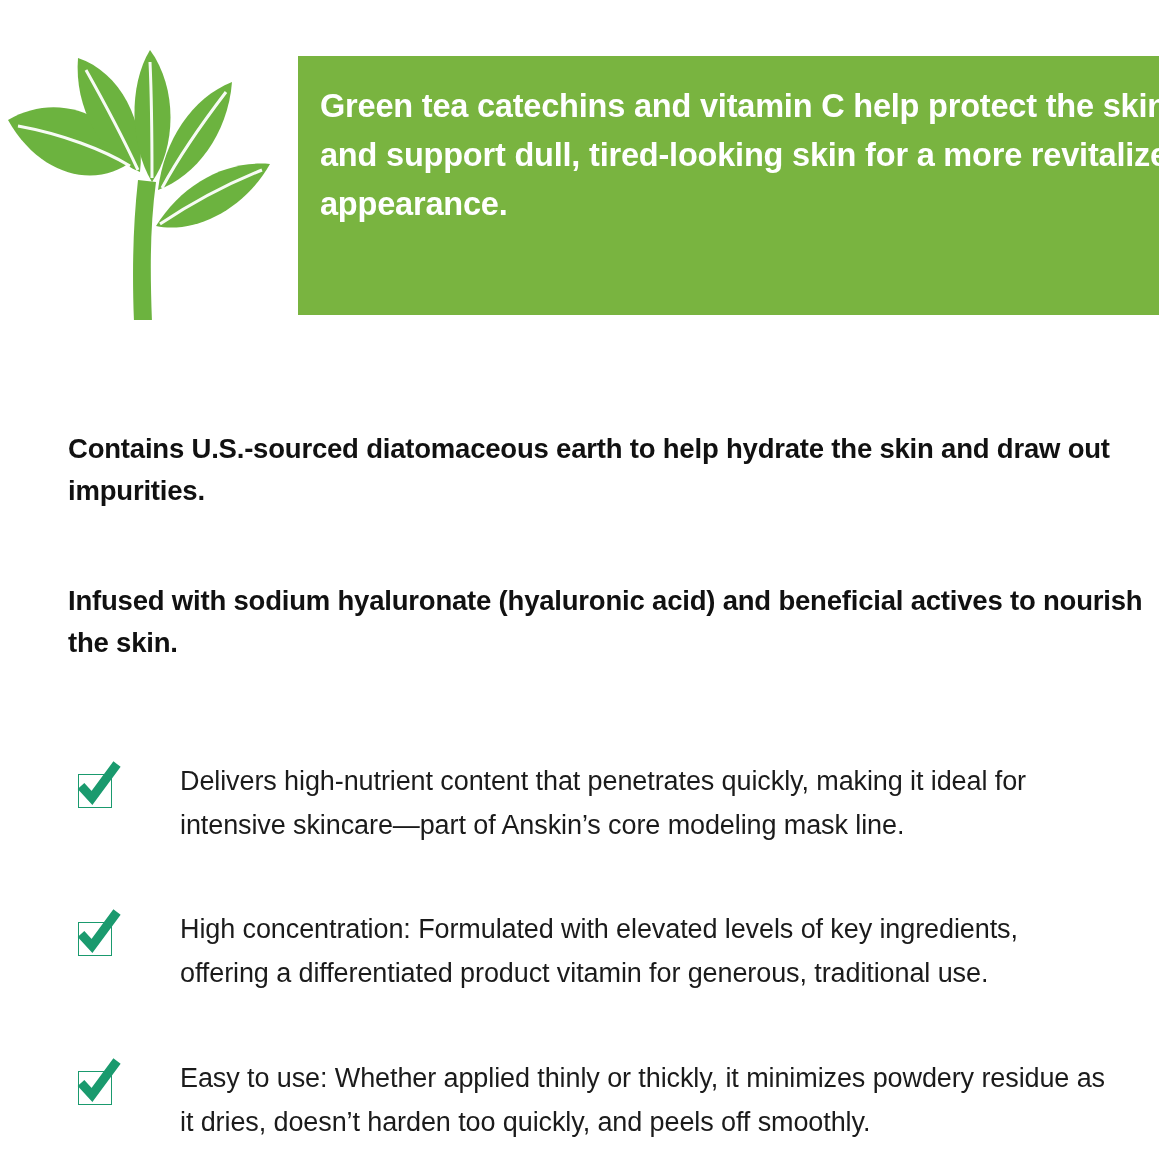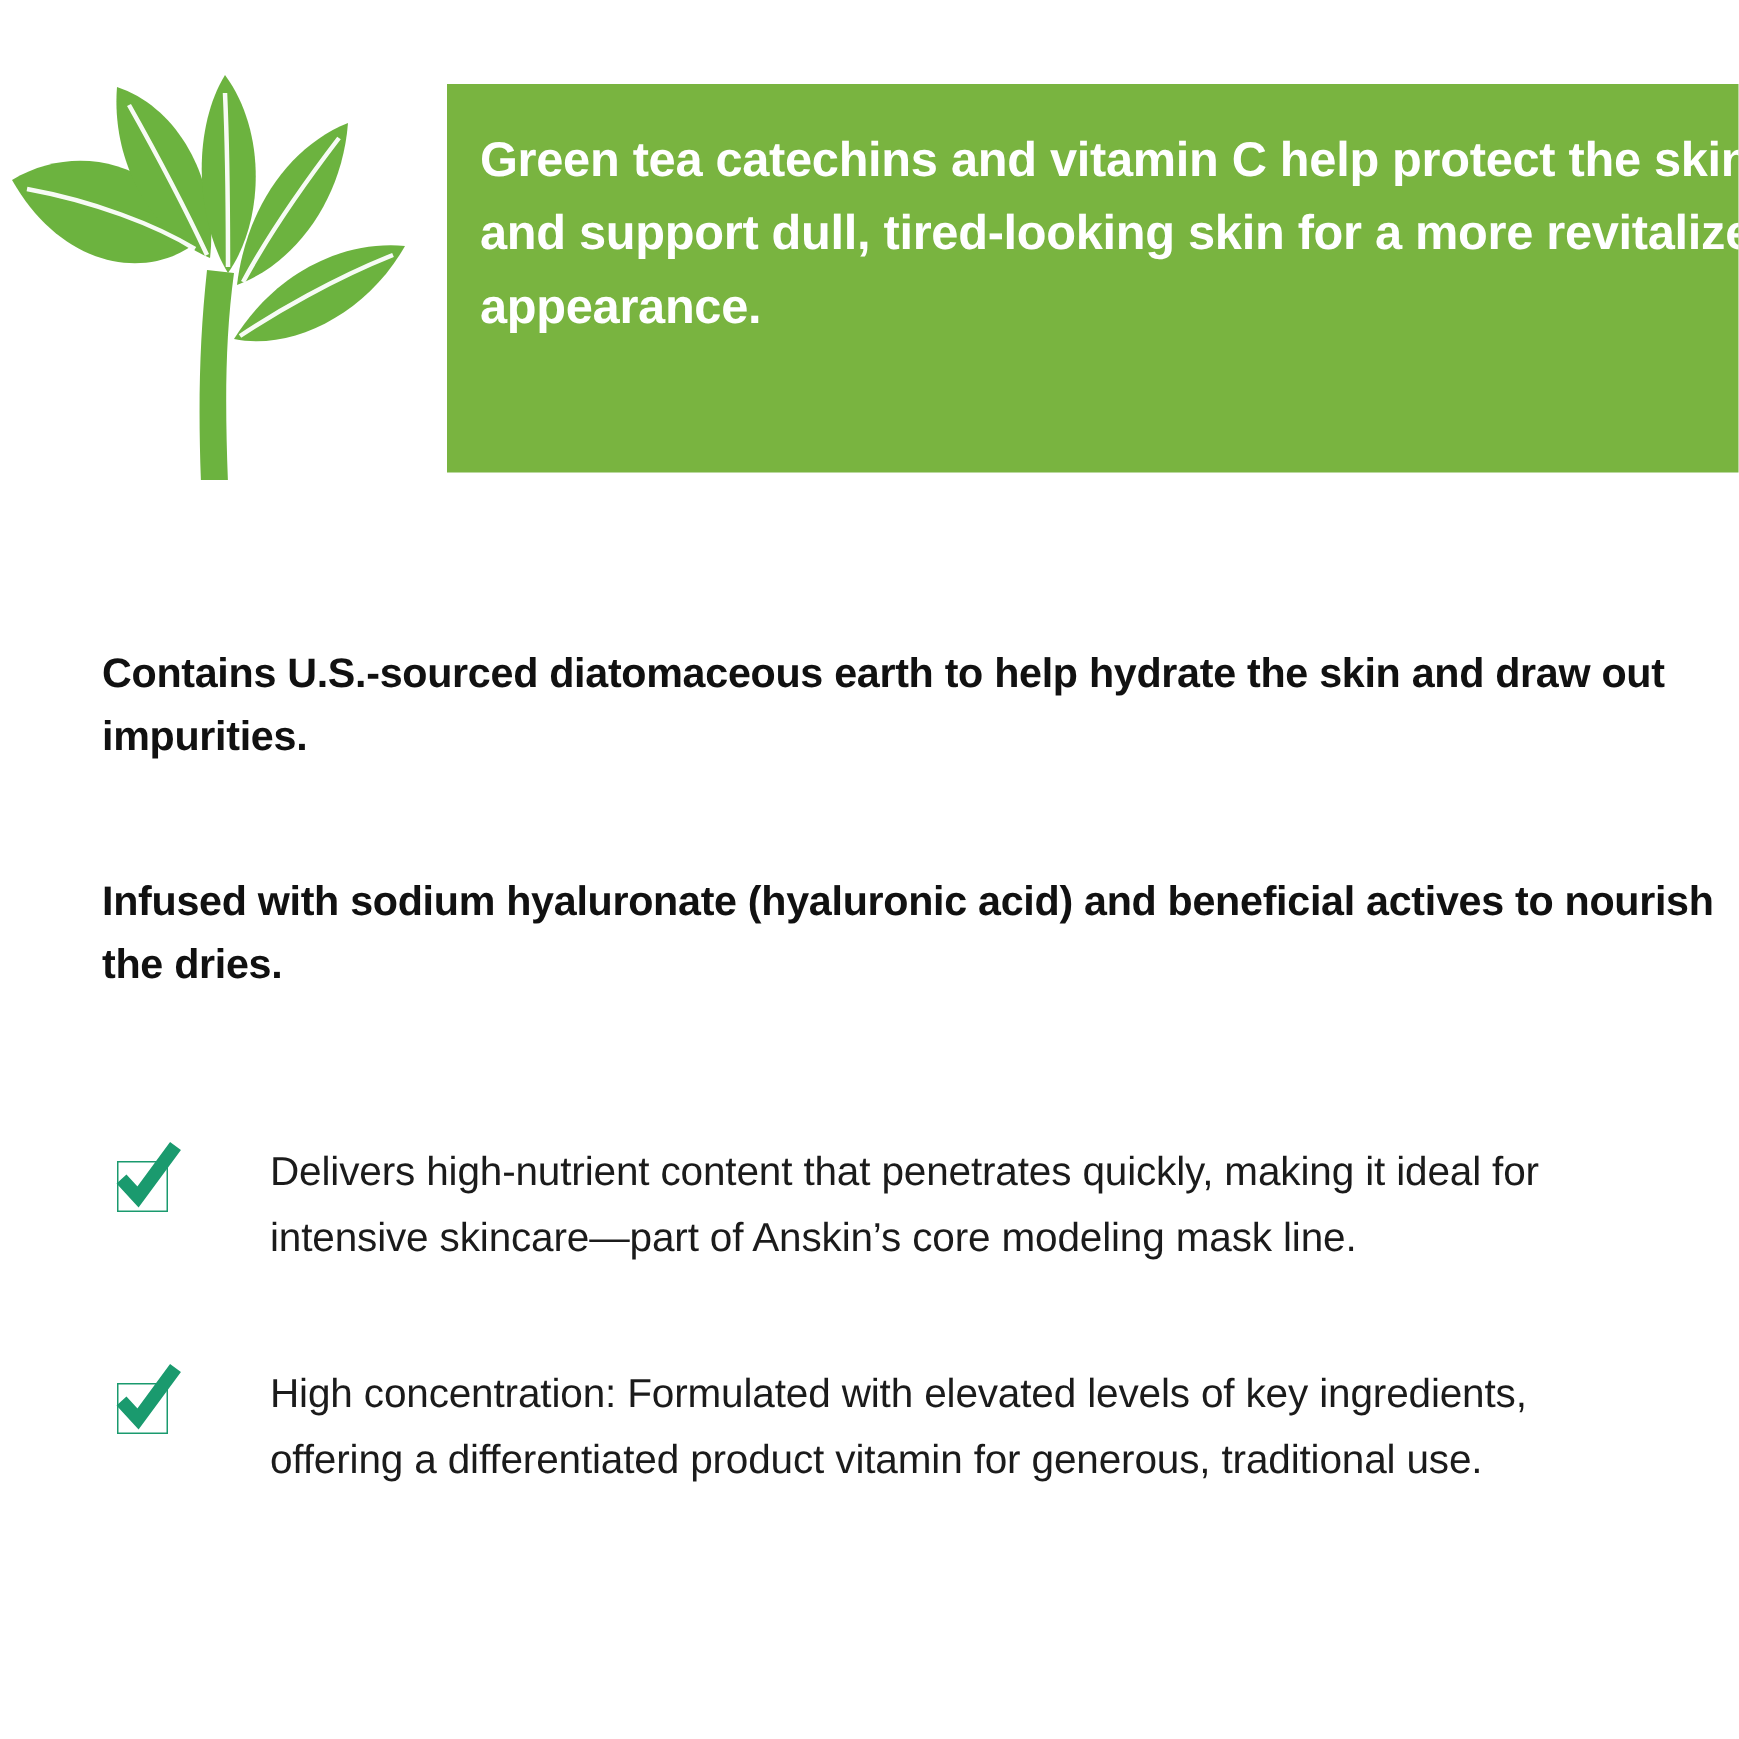--- a/index.html
+++ b/index.html
@@ -140,21 +140,21 @@
         </g>
       </svg>
     </div>
 
     <div class="hero-banner">
       <div class="hero-text">Green tea catechins and vitamin C help protect the skin and support dull, tired-looking skin for a more revitalized appearance.</div>
     </div>
   </div>
 
   <div class="para para-1">Contains U.S.-sourced diatomaceous earth to help hydrate the skin and draw out impurities.</div>
-  <div class="para para-2">Infused with sodium hyaluronate (hyaluronic acid) and beneficial actives to nourish the dries.</div>
+  <div class="para para-2">Infused with sodium hyaluronate (hyaluronic acid) and beneficial actives to nourish the skin.</div>
 
   <div class="checklist">
 
     <div class="check-row">
       <span class="check-box">
         <svg viewBox="0 0 46 46" aria-hidden="true">
           <path d="M6 24 L 17 36 L 42 2" fill="none" stroke="#1a9a6e" stroke-width="9" stroke-linecap="butt" stroke-linejoin="miter"></path>
         </svg>
       </span>
       <span class="check-text">Delivers high-nutrient content that penetrates quickly, making it ideal for intensive skincare—part of Anskin’s core modeling mask line.</span>
@@ -162,15 +162,23 @@
 
     <div class="check-row">
       <span class="check-box">
         <svg viewBox="0 0 46 46" aria-hidden="true">
           <path d="M6 24 L 17 36 L 42 2" fill="none" stroke="#1a9a6e" stroke-width="9" stroke-linecap="butt" stroke-linejoin="miter"></path>
         </svg>
       </span>
       <span class="check-text">High concentration: Formulated with elevated levels of key ingredients, offering a differentiated product vitamin for generous, traditional use.</span>
     </div>
 
+    <div class="check-row">
+      <span class="check-box">
+        <svg viewBox="0 0 46 46" aria-hidden="true">
+          <path d="M6 24 L 17 36 L 42 2" fill="none" stroke="#1a9a6e" stroke-width="9" stroke-linecap="butt" stroke-linejoin="miter"></path>
+        </svg>
+      </span>
+      <span class="check-text">Easy to use: Whether applied thinly or thickly, it minimizes powdery residue as it dries, doesn’t harden too quickly, and peels off smoothly.</span>
+    </div>
 
   </div>
 </div>
 
 </body></html>

